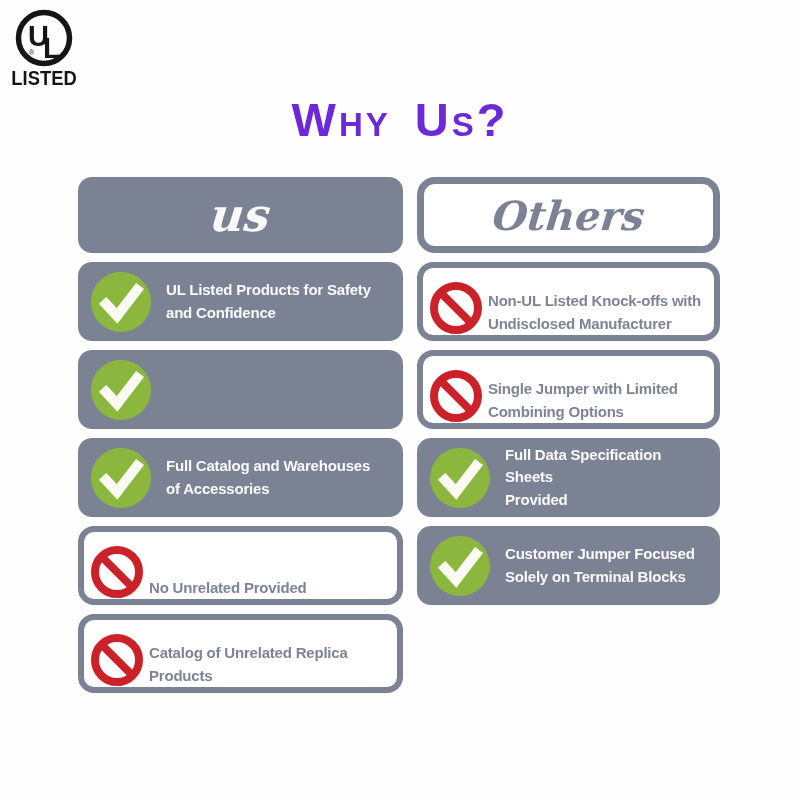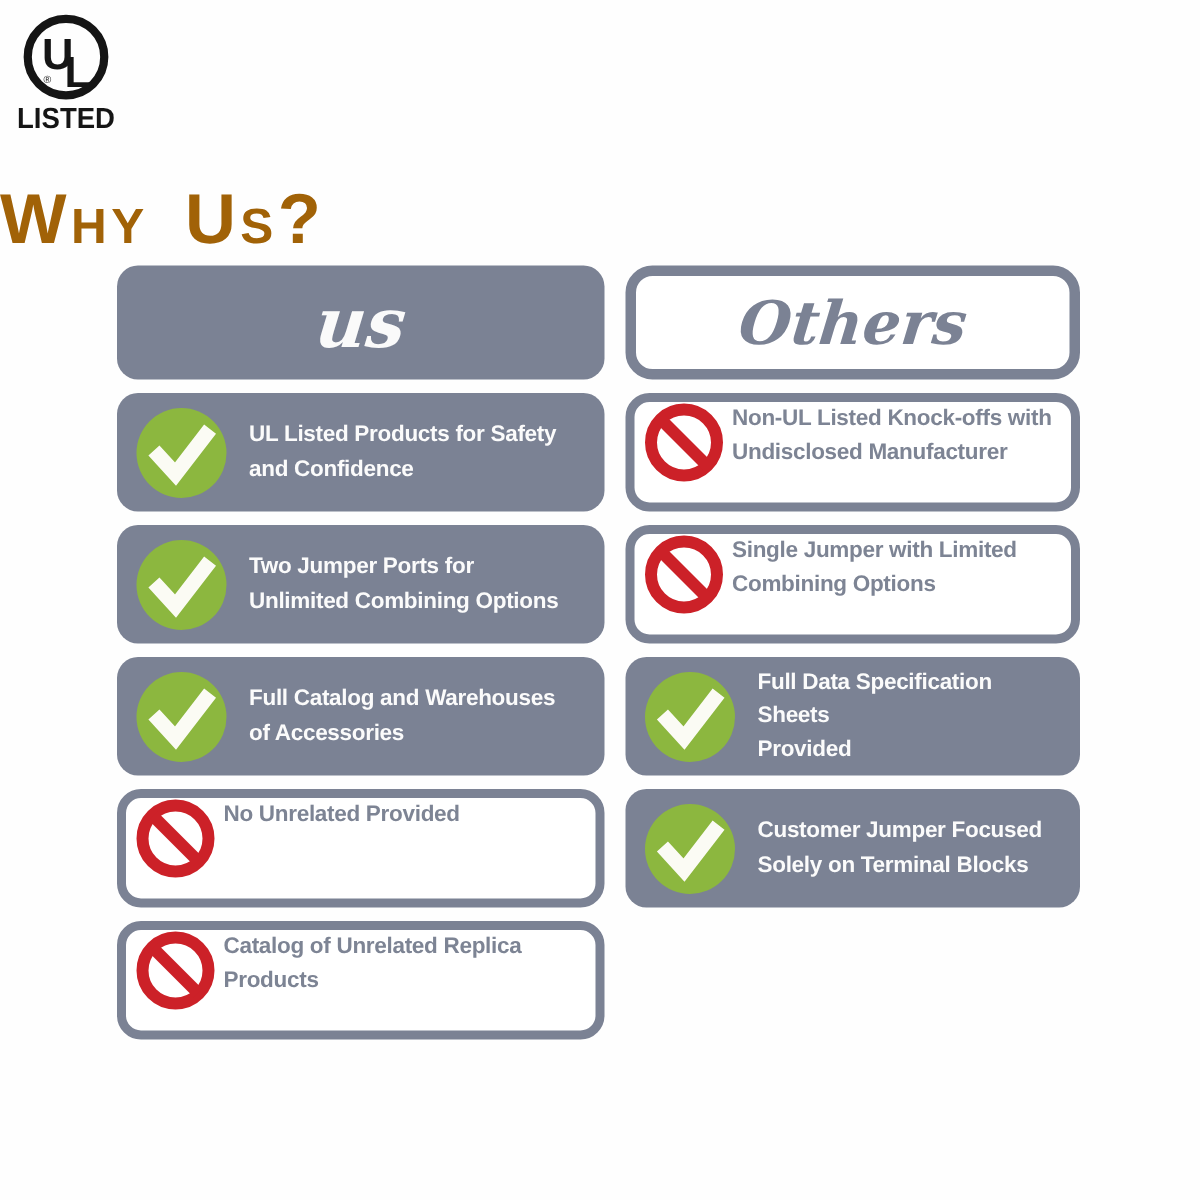--- a/index.html
+++ b/index.html
@@ -5,23 +5,23 @@
   * { margin:0; padding:0; box-sizing:border-box; }
   html,body { width:800px; height:800px; background:#ffffff; font-family:"Liberation Sans", sans-serif; overflow:hidden; }
   .canvas { position:relative; width:800px; height:800px; background:#fefefe; }
 
   
   .ul-logo { position:absolute; left:12px; top:8px; width:64px; text-align:center; }
   .ul-logo svg { display:block; margin:0 auto; }
   .ul-listed { font-weight:bold; font-size:18px; color:#151515; letter-spacing:0px; transform:scale(1.02,1.08); margin-top:1px; }
 
   
-  .page-title { position:absolute; top:92px; left:0; width:100%; 
-    font-variant:small-caps; font-weight:bold; font-size:47px; color:#a16207;
-    letter-spacing:3px; word-spacing:8px;margin-top:26px; }
+  .page-title { position:absolute; top:92px; left:0; width:100%; text-align:center;
+    font-variant:small-caps; font-weight:bold; font-size:47px; color:#6d28d9;
+    letter-spacing:3px; word-spacing:8px; }
 
   
   .compare { position:absolute; left:78px; top:177px; display:grid;
     grid-template-columns:325px 303px; grid-template-rows:76px repeat(5,79px);
     column-gap:14px; row-gap:9px; }
 
   .us-header { background:#7b8294; border-radius:14px; display:flex; align-items:center; justify-content:center; }
   .us-header .script { font-family:"DejaVu Serif", serif; font-style:italic; font-weight:bold;
     font-size:46px; color:#fafafa; transform:skewX(-6deg); }
 
@@ -29,21 +29,21 @@
     display:flex; align-items:center; justify-content:center; }
   .others-header .script { font-family:"DejaVu Serif", serif; font-style:italic; font-weight:bold;
     font-size:40px; color:#7b8294; transform:skewX(-6deg); }
 
   .us-cell { background:#7b8294; border-radius:14px; display:flex; align-items:center;
     padding:0 8px 0 12px; }
   .us-cell .txt { color:#fbfbfb; font-weight:bold; font-size:15px; line-height:1.5;
     margin-left:14px; white-space:pre-line; letter-spacing:-0.2px; }
 
   .others-cell { background:#ffffff; border:6px solid #7b8294; border-radius:16px;
-    display:flex; align-items:flex-start; padding:0 2px 0 6px; }
+    display:flex; align-items:flex-end; padding:0 2px 0 6px; }
   .others-cell .txt { color:#7d8494; font-weight:bold; font-size:15px; line-height:1.5;
     margin-left:5px; white-space:pre-line; letter-spacing:-0.2px; }
 
   .icon-wrap { flex:0 0 auto; display:flex; align-items:center; }
 </style>
 </head>
 <body>
 
 <div class="canvas">
 
@@ -89,22 +89,20 @@
 Undisclosed Manufacturer</span>
     </div>
 
     <div class="us-cell">
       <span class="icon-wrap">
         <svg width="62" height="62" viewBox="0 0 62 62">
             <circle cx="31" cy="31" r="30" fill="#8cb73f"></circle>
             <polyline points="16,33 27,45 47,19" fill="none" stroke="#fbfbf4" stroke-width="10" stroke-linecap="square" stroke-linejoin="miter"></polyline>
           </svg>
       </span>
-      <span class="txt">Two Jumper Ports for
-Unlimited Combining Options</span>
     </div>
     <div class="others-cell">
       <span class="icon-wrap">
         <svg width="54" height="54" viewBox="0 0 54 54">
             <circle cx="27" cy="27" r="22" fill="#ffffff" stroke="#cc2128" stroke-width="8"></circle>
             <line x1="12" y1="12" x2="42" y2="42" stroke="#cc2128" stroke-width="8"></line>
           </svg>
       </span>
       <span class="txt">Single Jumper with Limited
 Combining Options</span>

